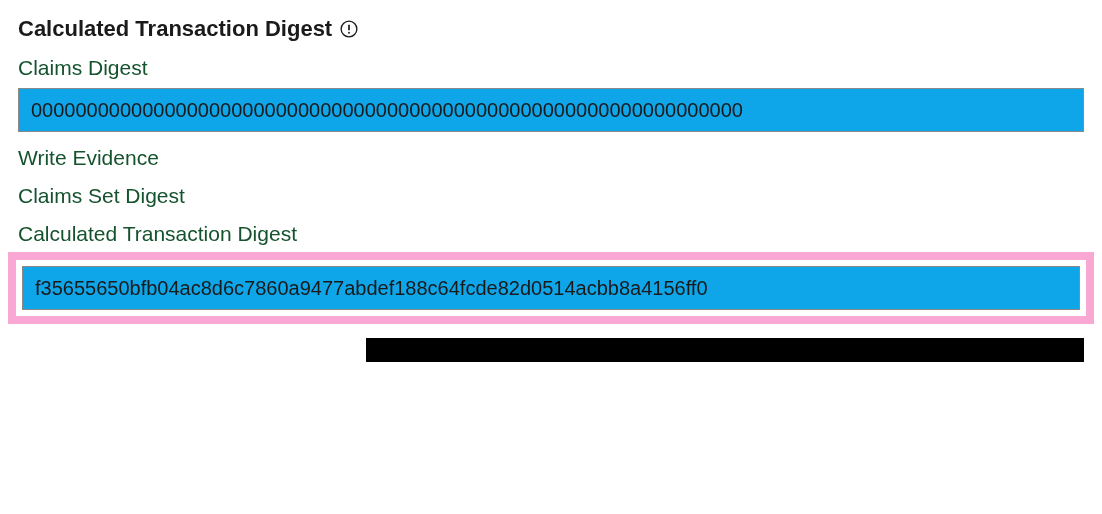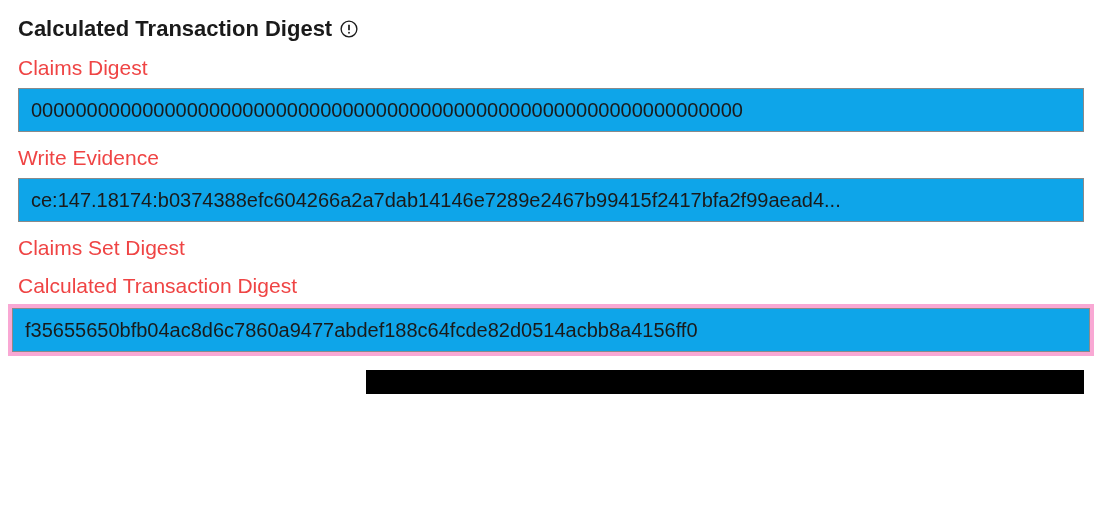--- a/index.html
+++ b/index.html
@@ -34,40 +34,41 @@
     .info-icon svg {
       width: 18px;
       height: 18px;
     }
     .field-group {
       margin-bottom: 14px;
     }
     .field-label {
       font-size: 21px;
       font-weight: 400;
-      color: #ef4444;
+      color: #14532d;
       margin-bottom: 8px;
       display: block;
     }
     .field-value {
       width: 100%;
       border: 1px solid #8a8a8a;
       background: #0ea5e9;
       padding: 9px 12px;
       font-size: 20px;
       font-family: Liberation Sans, sans-serif;
       color: #1a1a1a;
       white-space: nowrap;
       overflow: hidden;
       text-overflow: ellipsis;
       height: 44px;
       line-height: 24px;
     }
     .highlight-box {
-      border: 4px solid #f9a8d4;
+      border: 8px solid #f9a8d4;
+      padding: 6px;
       margin-left: -10px;
       margin-right: -10px;
       margin-top: -2px;
     }
     .highlight-box .field-value {
       margin: 0;
     }
     .bottom-bar {
       margin-top: 6px;
       margin-left: 348px;
@@ -89,21 +90,20 @@
   </span>
 </div>
 
 <div class="field-group">
   <label class="field-label">Claims Digest</label>
   <input type="text" class="field-value" readonly="" value="0000000000000000000000000000000000000000000000000000000000000000" style="">
 </div>
 
 <div class="field-group">
   <label class="field-label">Write Evidence</label>
-  <input type="text" class="field-value" readonly="" value="ce:147.18174:b0374388efc604266a2a7dab14146e7289e2467b99415f2417bfa2f99aead4..." style="">
 </div>
 
 <div class="field-group">
   <label class="field-label">Claims Set Digest</label>
 </div>
 
 <div class="field-group">
   <label class="field-label">Calculated Transaction Digest</label>
   <div class="highlight-box">
     <input type="text" class="field-value" readonly="" value="f35655650bfb04ac8d6c7860a9477abdef188c64fcde82d0514acbb8a4156ff0" style="">

